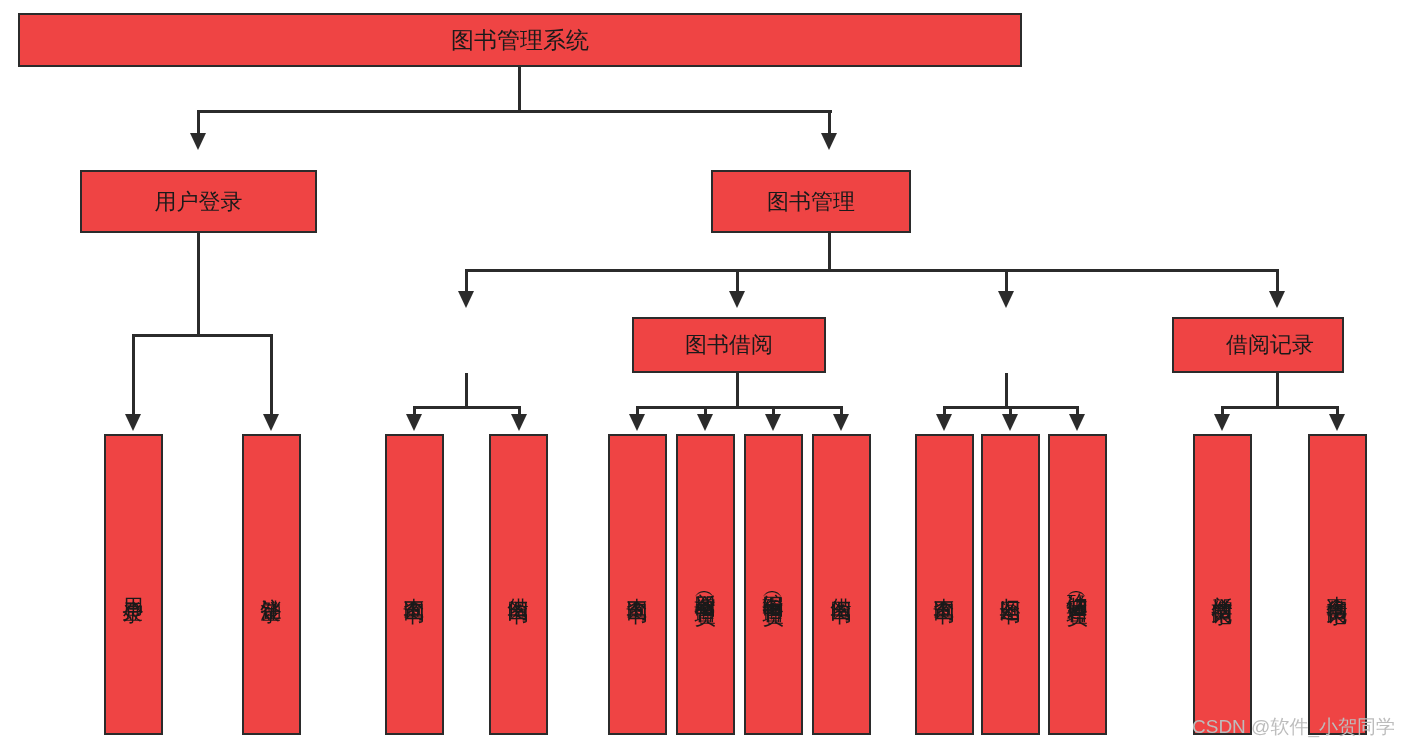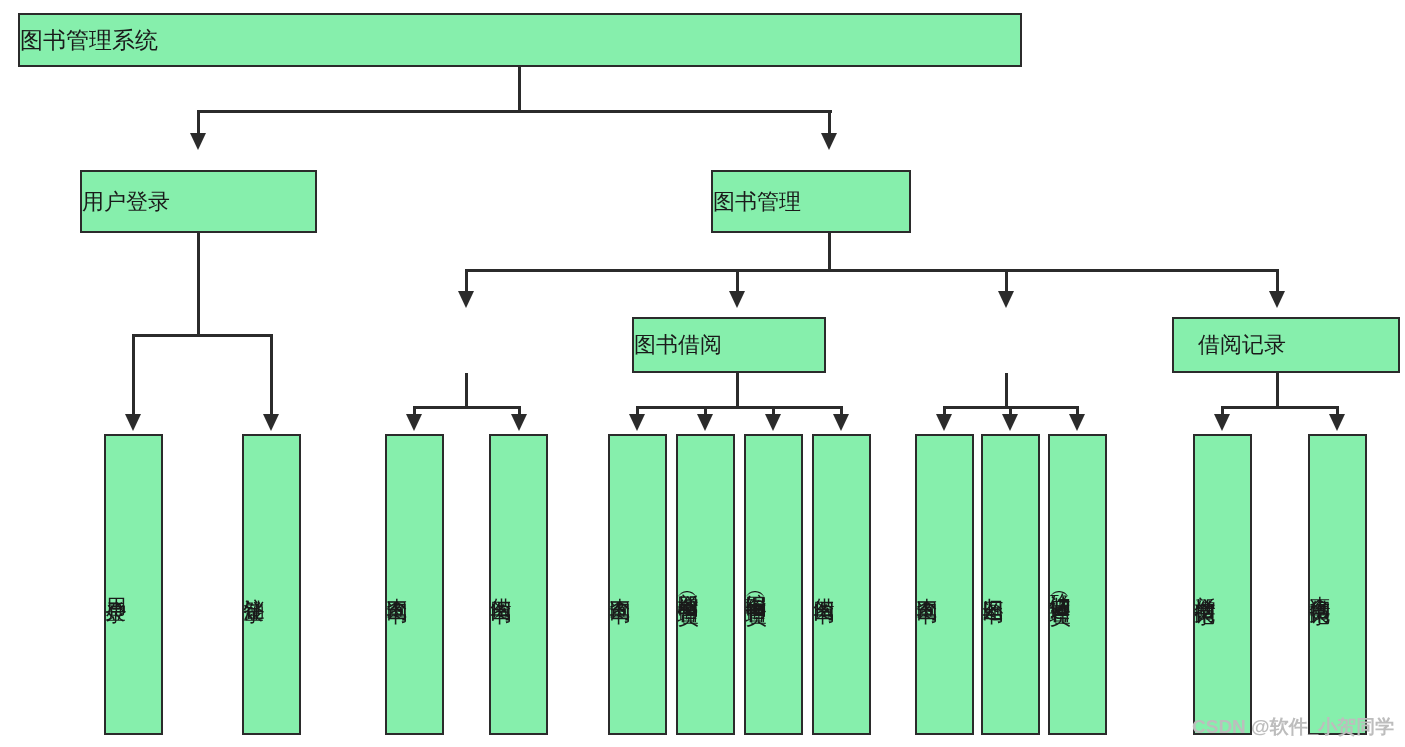--- a/index.html
+++ b/index.html
@@ -17,24 +17,25 @@
     height: 747px;
     background: #ffffff;
     overflow: hidden;
   }
 
   
   .node {
     position: absolute;
     box-sizing: border-box;
     border: 2px solid #2b2b2b;
-    background: #86efac;
+    background: #ef4444;
     color: #1a1a1a;
     display: flex;
     align-items: center;
+    justify-content: center;
     text-align: center;
     line-height: 1.15;
   }
   .node.h {               
     font-size: 22px;
   }
   .node.root {
     font-size: 23px;
   }
   .node.v {               
@@ -65,21 +66,20 @@
     border-top: 17px solid #2b2b2b;
   }
 
   
   #watermark {
     position: absolute;
     color: #bdbdbd;
     font-size: 19px;
     white-space: nowrap;
     user-select: none;
-    font-weight: bold;
   }
 </style>
 </head>
 <body>
 
 <div id="canvas">
 
   <div class="node root h" style="left:18px; top:13px; width:1004px; height:54px;">
     <span>图书管理系统</span>
   </div>
@@ -113,21 +113,21 @@
   <div class="ln v" style="left:736px; top:269px; width:3px; height:24px;"></div>
   <div class="arrow" style="left:729px; top:291px;"></div>
   <div class="ln v" style="left:1005px; top:269px; width:3px; height:24px;"></div>
   <div class="arrow" style="left:998px; top:291px;"></div>
   <div class="ln v" style="left:1276px; top:269px; width:3px; height:24px;"></div>
   <div class="arrow" style="left:1269px; top:291px;"></div>
 
   <div class="node h" style="left:632px; top:317px; width:194px; height:56px;">
     <span>图书借阅</span>
   </div>
-  <div class="node h" style="left:1172px; top:317px; width:228px; height:56px;padding-left:24px;">
+  <div class="node h" style="left:1172px; top:317px; width:172px; height:56px;padding-left:24px;">
     <span>借阅记录</span>
   </div>
 
   <div class="ln v" style="left:465px; top:373px; width:3px; height:35px;"></div>
   <div class="ln h" style="left:414px; top:406px; width:107px; height:3px;"></div>
   <div class="ln v" style="left:413px; top:406px; width:3px; height:12px;"></div>
   <div class="arrow" style="left:406px; top:414px;"></div>
   <div class="ln v" style="left:518px; top:406px; width:3px; height:12px;"></div>
   <div class="arrow" style="left:511px; top:414px;"></div>
 

